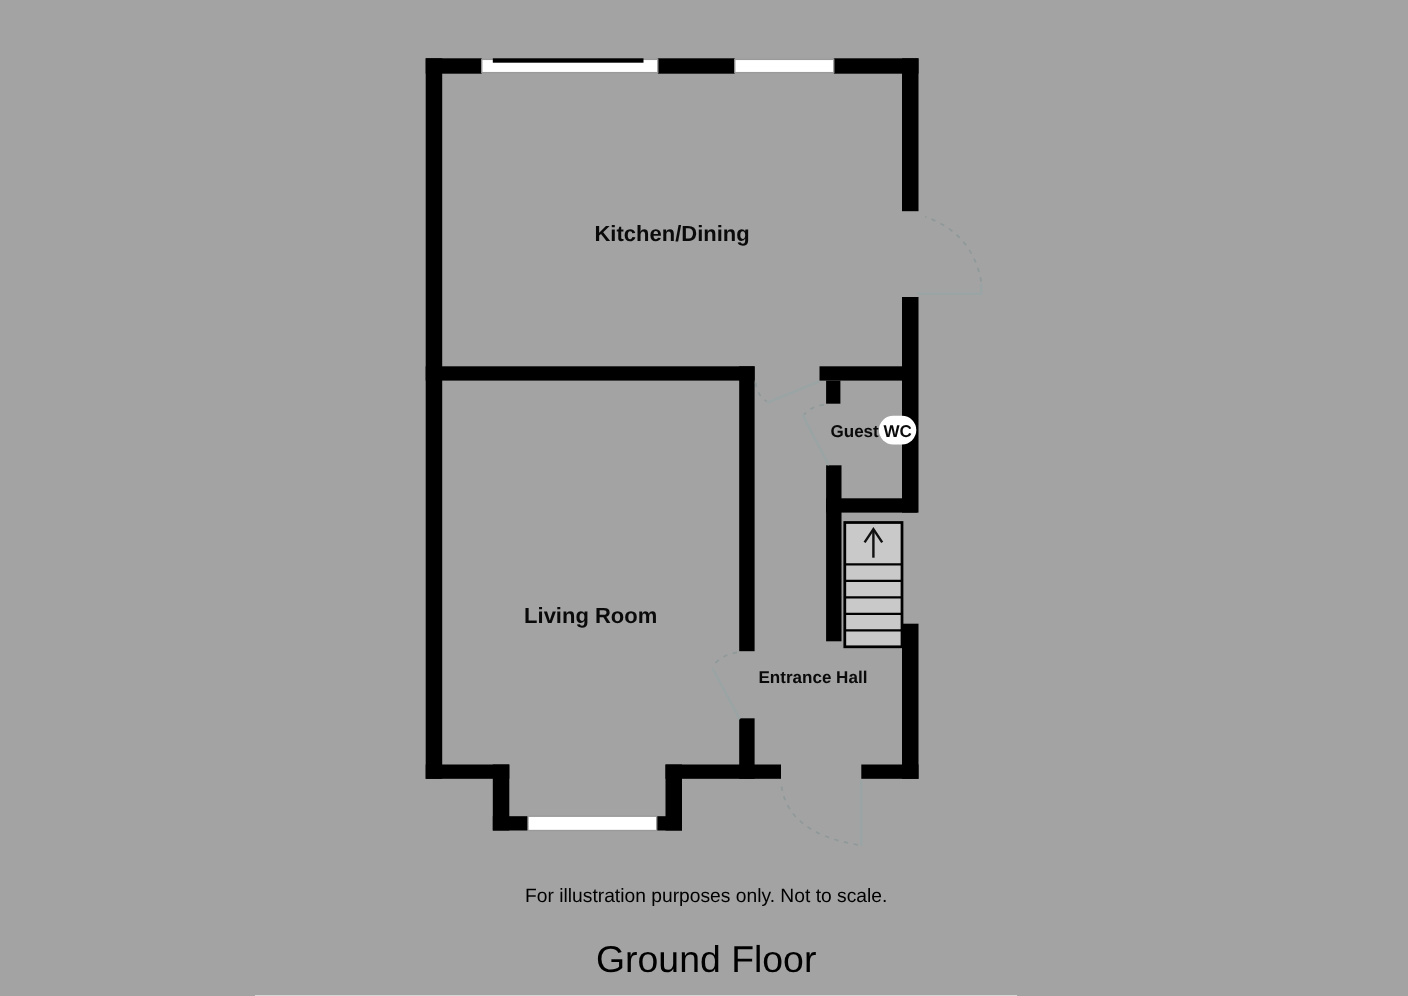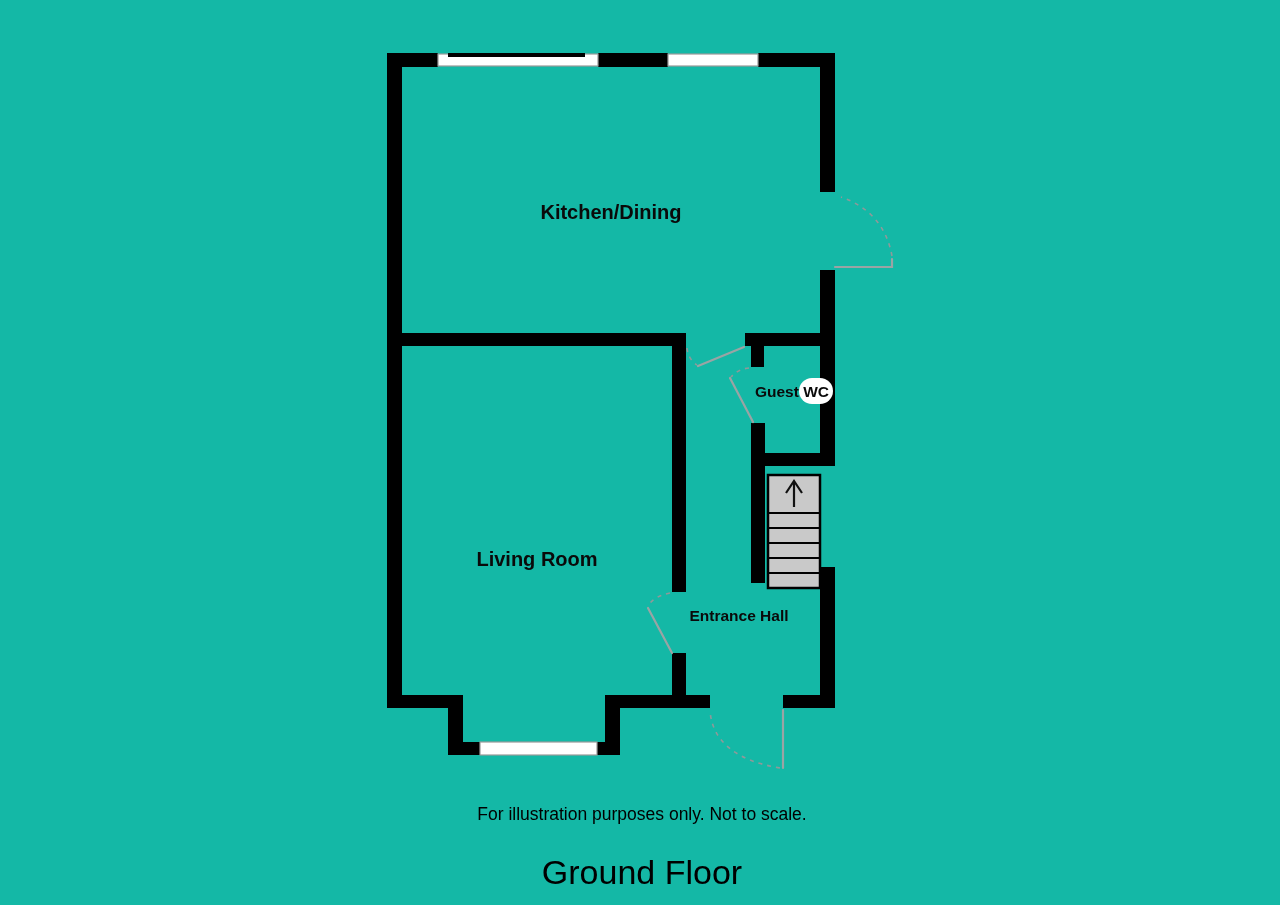--- a/index.html
+++ b/index.html
@@ -5,21 +5,21 @@
   html, body {
     margin: 0;
     padding: 0;
     background: #ffffff;
     font-family: "Liberation Sans", sans-serif;
   }
   .canvas {
     position: relative;
     width: 1280px;
     height: 905px;
-    background: #14b8a6;
+    background: #a3a3a3;
     overflow: hidden;
   }
   svg { display: block; }
   .room-label {
     font-family: "Liberation Sans", sans-serif;
     font-weight: bold;
     fill: #0a0a0a;
   }
   .room-label.large { font-size: 20px; }
   .room-label.small { font-size: 15.5px; }

